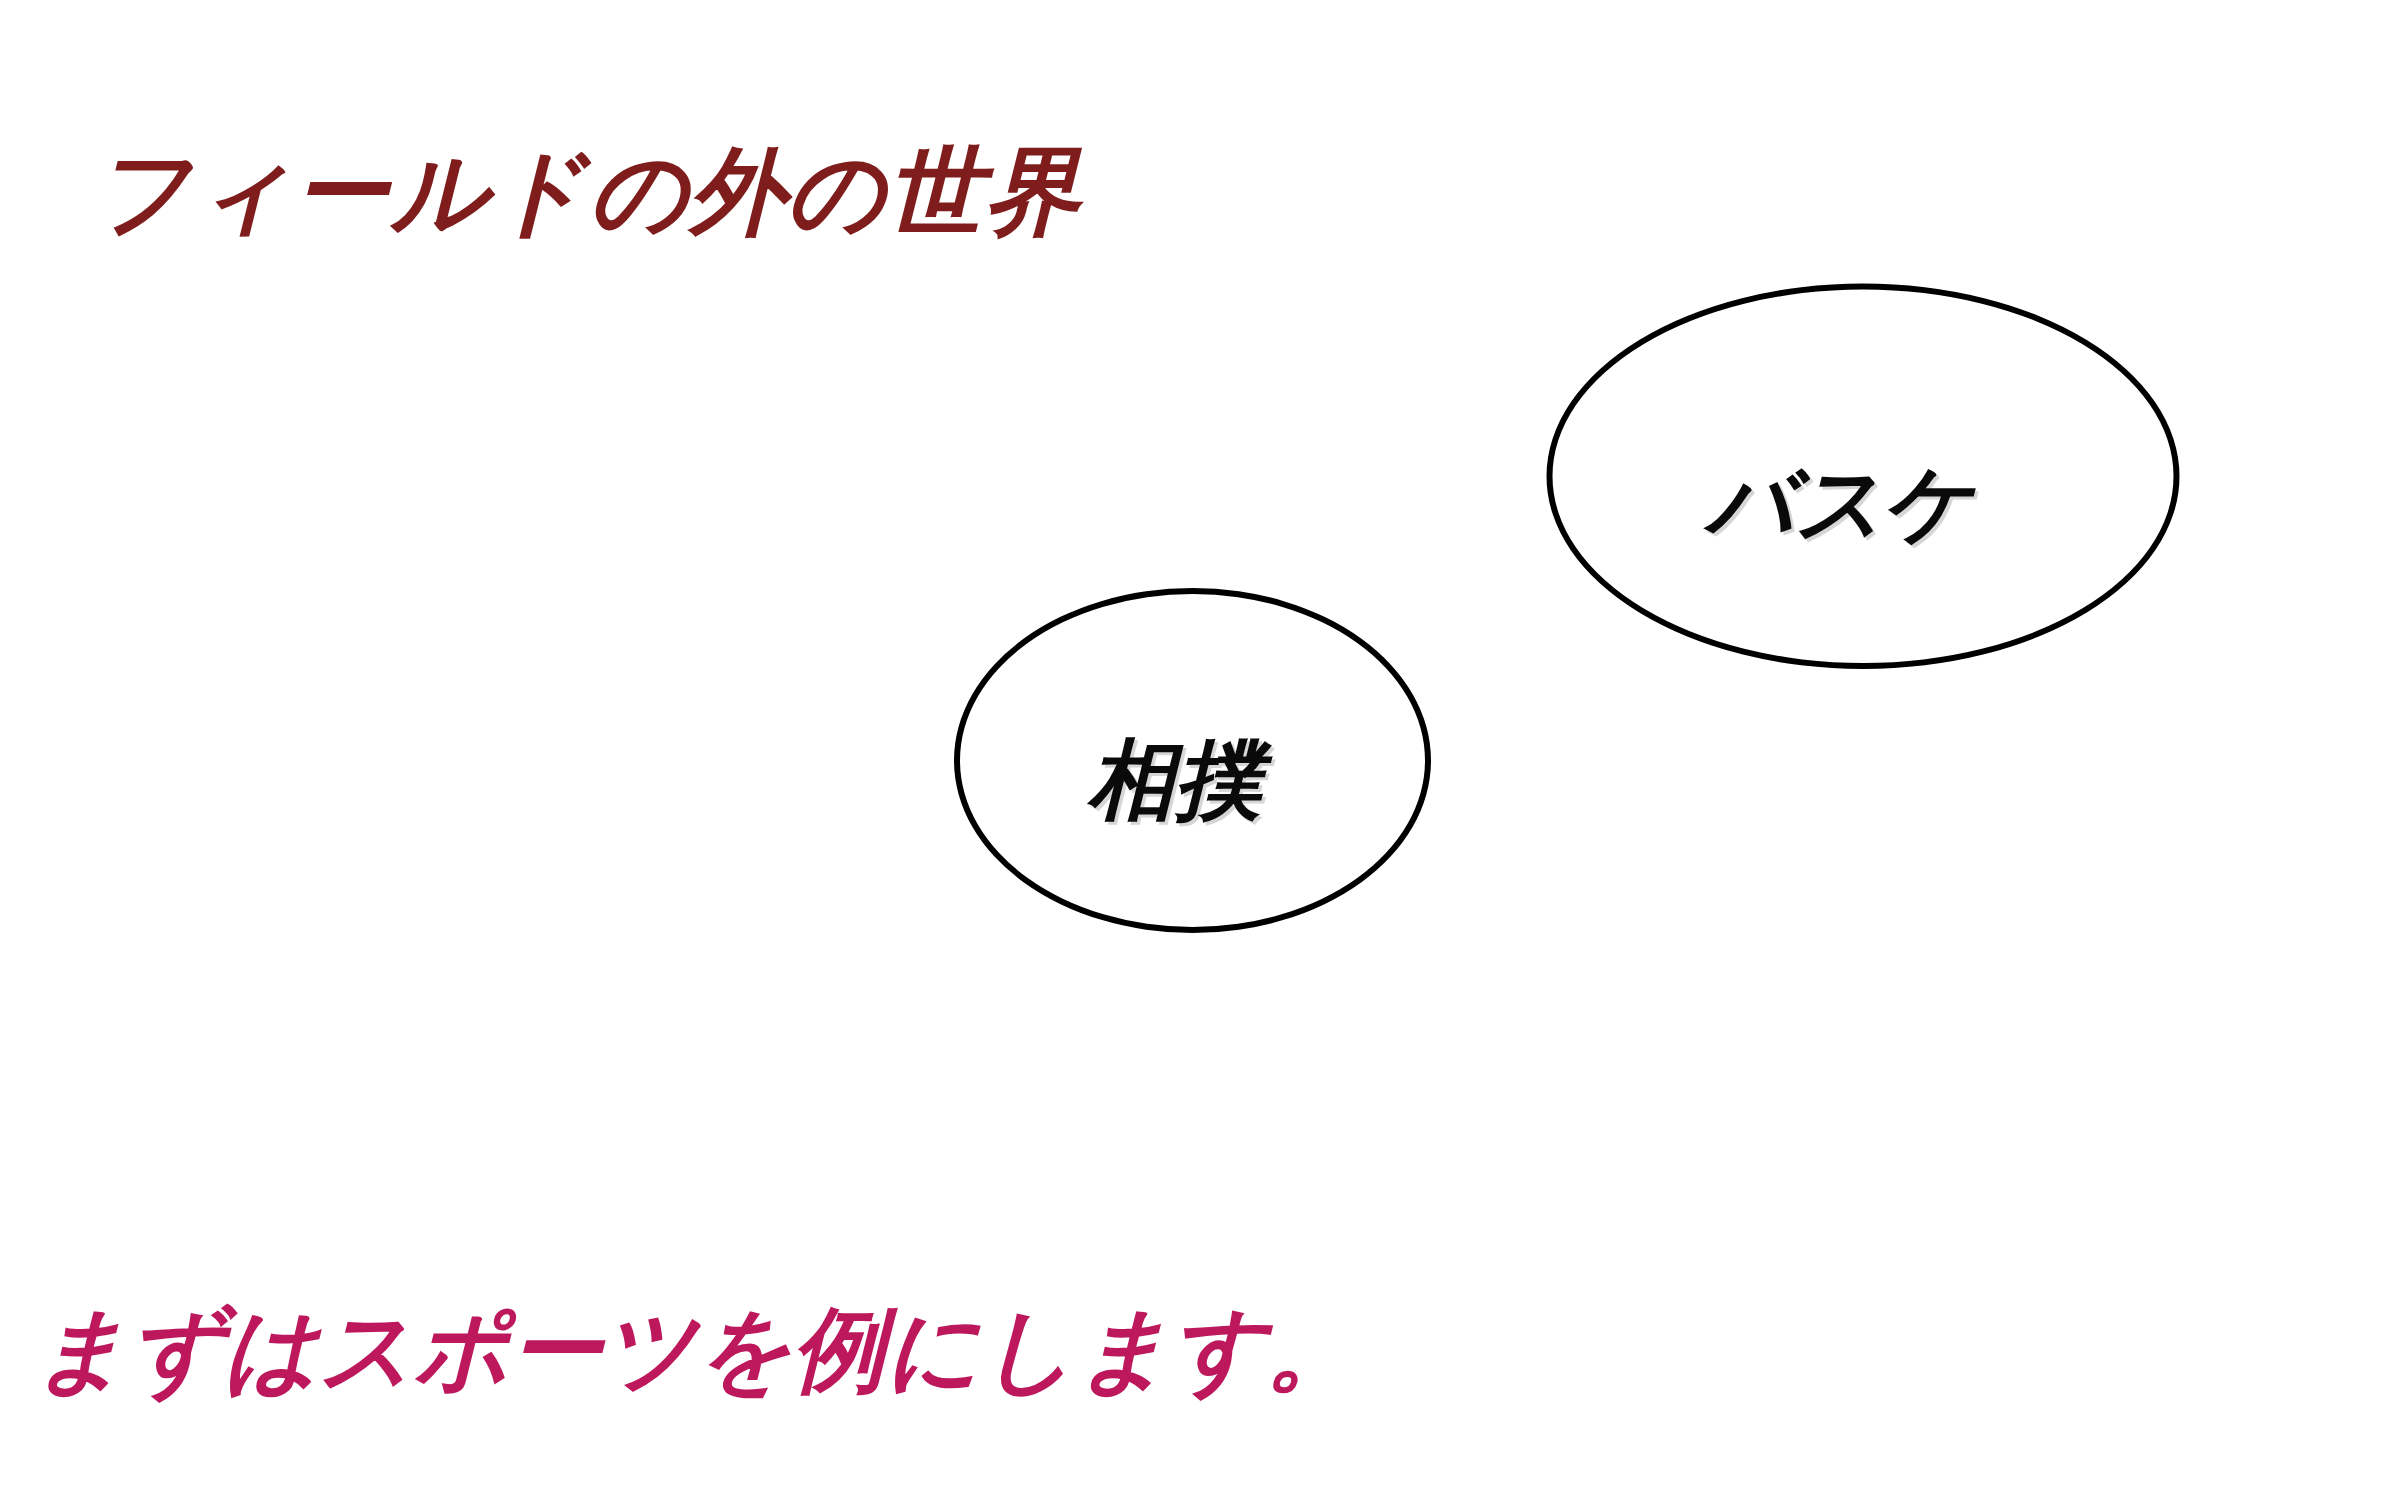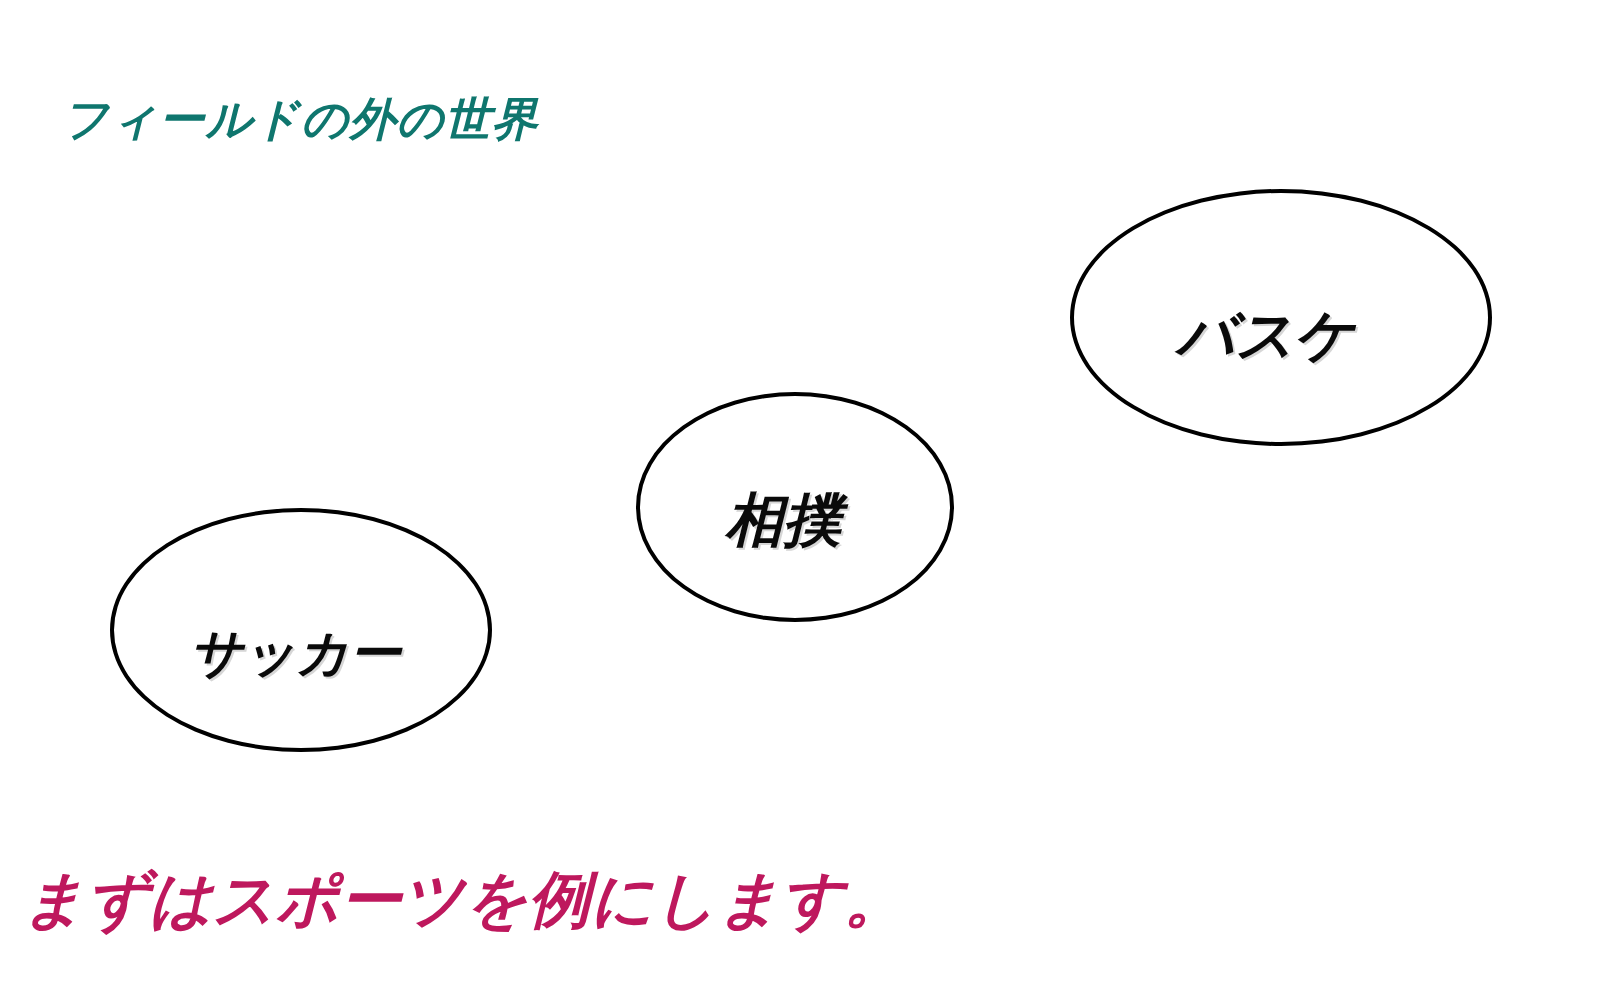--- a/index.html
+++ b/index.html
@@ -15,25 +15,25 @@
     width: 1600px;
     height: 1000px;
     background: #ffffff;
     overflow: hidden;
   }
   .slide-title {
     position: absolute;
     left: 62px;
     top: 94px;
     font-family: "DejaVu Sans", "Liberation Sans", sans-serif;
-    font-size: 46px;
+    font-size: 64px;
     font-weight: 700;
     font-style: italic;
     letter-spacing: 1px;
-    color: #0f766e;
+    color: #7f1d1d;
     white-space: nowrap;
     line-height: 1.1;
   }
   .caption {
     position: absolute;
     left: 22px;
     top: 866px;
     font-family: "DejaVu Sans", "Liberation Sans", sans-serif;
     font-size: 62px;
     font-weight: 700;
@@ -56,38 +56,35 @@
   .node-label {
     font-family: "DejaVu Sans", "Liberation Sans", sans-serif;
     font-weight: 700;
     font-style: italic;
     color: #0a0a0a;
     white-space: nowrap;
     text-shadow: 2px 2px 0 rgba(120,120,120,0.30);
   }
   #node-soccer   { left: 110px; top: 508px;  width: 382px; height: 244px; }
   #node-sumo     { left: 636px; top: 392px;  width: 318px; height: 230px; }
-  #node-basket   { left: 1070px; top: 189px; width: 422px; height: 257px; }
+  #node-basket   { left: 1031px; top: 189px; width: 422px; height: 257px; }
   #node-baseball { left: 1039px; top: 649px; width: 429px; height: 213px; }
 
   #node-soccer   .node-label { font-size: 52px; transform: translate(-6px, 24px); }
   #node-sumo     .node-label { font-size: 58px; transform: translate(-12px, 14px); font-style: italic; }
   #node-basket   .node-label { font-size: 58px; transform: translate(-16px, 18px); }
   #node-baseball .node-label { font-size: 58px; transform: translate(-44px, 20px); }
 </style>
 </head>
 <body>
 
 <div id="canvas">
 
   <div class="slide-title">フィールドの外の世界</div>
 
-  <div class="node" id="node-soccer">
-    <span class="node-label">サッカー</span>
-  </div>
 
   <div class="node" id="node-sumo">
     <span class="node-label">相撲</span>
   </div>
 
   <div class="node" id="node-basket">
     <span class="node-label">バスケ</span>
   </div>
 
 

